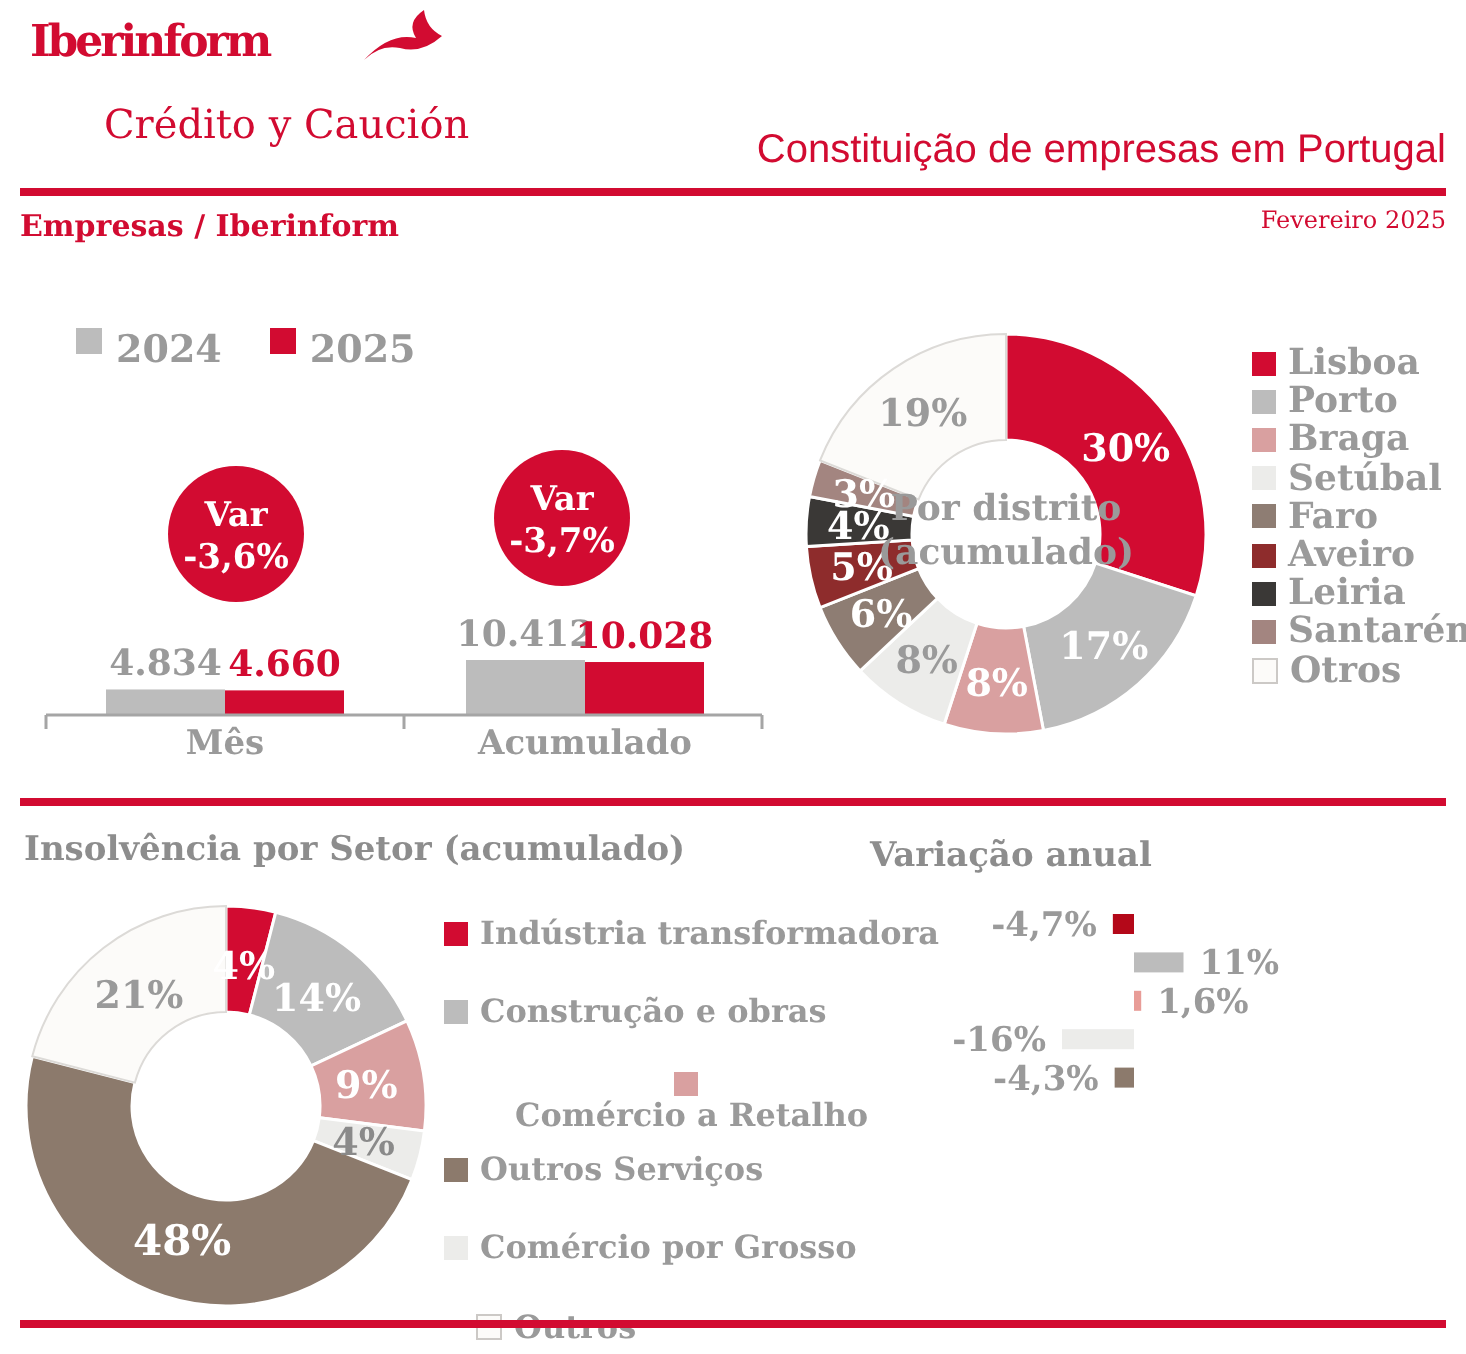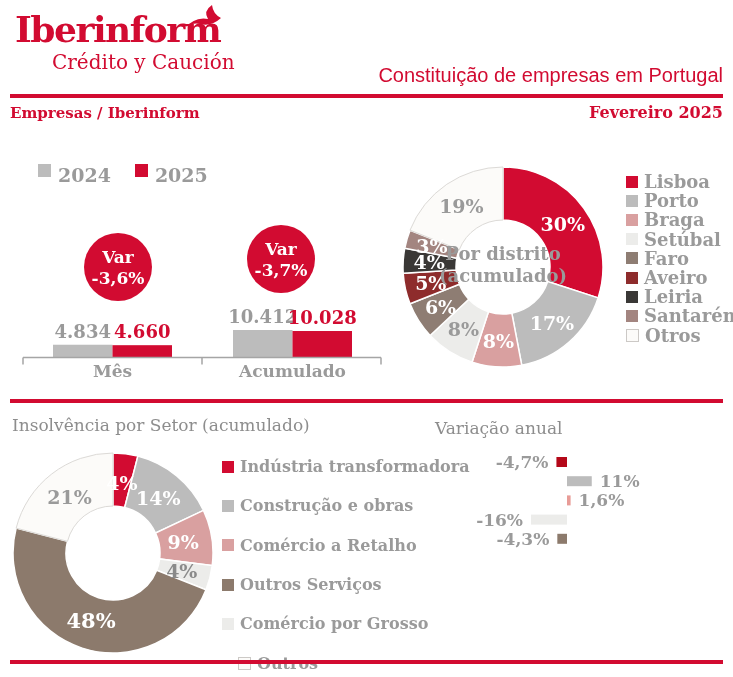--- a/index.html
+++ b/index.html
@@ -1,30 +1,30 @@
 <!DOCTYPE html>
 <html><head>
 <meta charset="utf-8">
 <style>
   :root{ --red:#d20b31; --gray-text:#9a9a9a; --title-gray:#8d8d8d; }
   html,body{margin:0;padding:0;background:#fff;}
   .stage{position:relative;width:733px;height:677px;background:#ffffff;overflow:hidden;
          font-family:"DejaVu Serif",serif;}
   .abs{position:absolute;}
   .rule{position:absolute;left:10px;width:713px;height:4px;background:var(--red);}
-  .logo-text{position:absolute;left:15px;top:8px;font-size:36px;font-weight:bold;
+  .logo-text{position:absolute;left:15px;top:8px;font-size:22px;font-weight:bold;
              color:var(--red);letter-spacing:-1.5px;}
   .logo-sub{position:absolute;left:17px;top:50px;font-size:20px;color:var(--red);margin-left:35px;}
   .main-title{position:absolute;right:10px;top:64px;color:var(--red);
               font-family:"Liberation Sans",sans-serif;font-weight:normal;font-size:20px;}
   .breadcrumb{position:absolute;left:10px;top:104px;color:var(--red);
               font-weight:bold;font-size:15px;}
   .date{position:absolute;right:10px;top:103px;color:var(--red);
-        font-weight:bold;font-size:16px;text-align:right;}
-  .section-title{position:absolute;color:var(--title-gray);font-weight:normal;font-size:17px;}
+        font-weight:normal;font-size:12px;text-align:right;}
+  .section-title{position:absolute;color:var(--title-gray);font-weight:bold;font-size:17px;}
   .legend{position:absolute;display:flex;flex-direction:column;}
   .legend-row{display:flex;align-items:center;color:var(--gray-text);font-weight:bold;}
   .legend .sw{display:inline-block;flex:0 0 auto;}
   .hlegend{position:absolute;display:flex;align-items:center;color:var(--gray-text);
            font-weight:bold;font-size:19px;}
   .hlegend .sw{display:inline-block;width:13px;height:13px;margin-right:7px;}
   .hlegend .item{display:flex;align-items:flex-start;margin-right:24px;}
   svg text{font-family:"DejaVu Serif",serif;font-weight:bold;}
 </style>
 </head>
@@ -152,21 +152,21 @@
     </svg>
   <div id="legend-sector" class="legend" style="left:222px;top:457px;font-size:16px;gap:20px;">
       <div class="legend-row" style="height: 19.3px;">
         <span class="sw" style="width: 12px; height: 12px; margin-right: 6px; background: rgb(210, 11, 49);"></span>
         <span>Indústria transformadora</span>
       </div>
       <div class="legend-row" style="height: 19.3px;">
         <span class="sw" style="width: 12px; height: 12px; margin-right: 6px; background: rgb(188, 188, 188);"></span>
         <span>Construção e obras</span>
       </div>
-      <div class="legend-row" style="height: 19.3px;">
+      <div class="legend-row" style="height: 19.3px; flex-direction: column;">
         <span class="sw" style="width: 12px; height: 12px; margin-right: 6px; background: rgb(217, 160, 160);"></span>
         <span>Comércio a Retalho</span>
       </div>
       <div class="legend-row" style="height: 19.3px;">
         <span class="sw" style="width: 12px; height: 12px; margin-right: 6px; background: rgb(140, 122, 108);"></span>
         <span>Outros Serviços</span>
       </div>
       <div class="legend-row" style="height: 19.3px;">
         <span class="sw" style="width: 12px; height: 12px; margin-right: 6px; background: rgb(236, 236, 234);"></span>
         <span>Comércio por Grosso</span>

